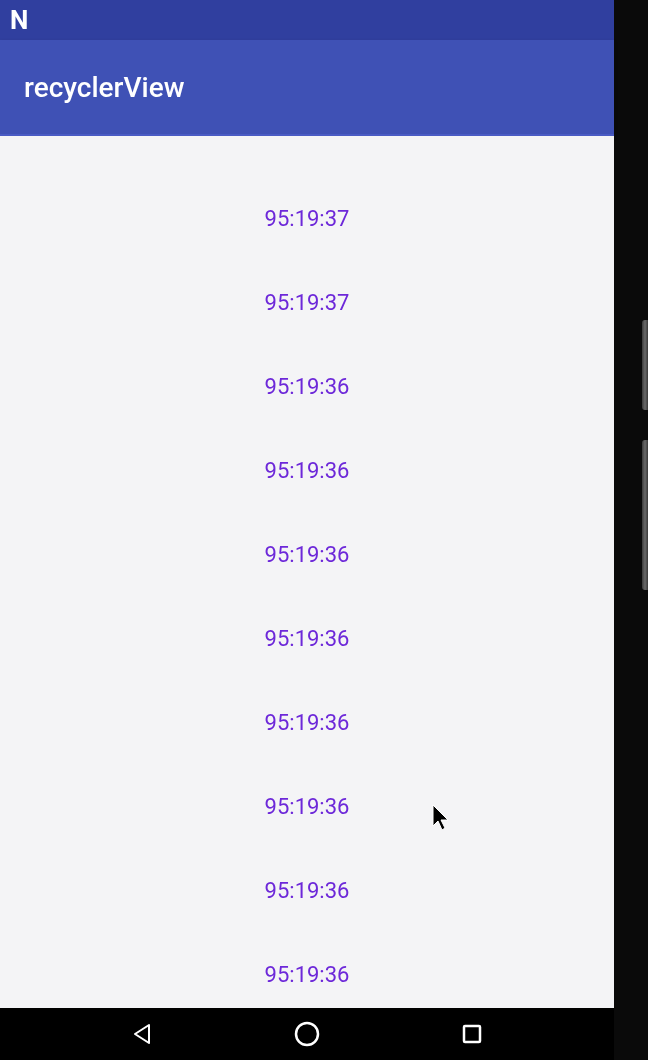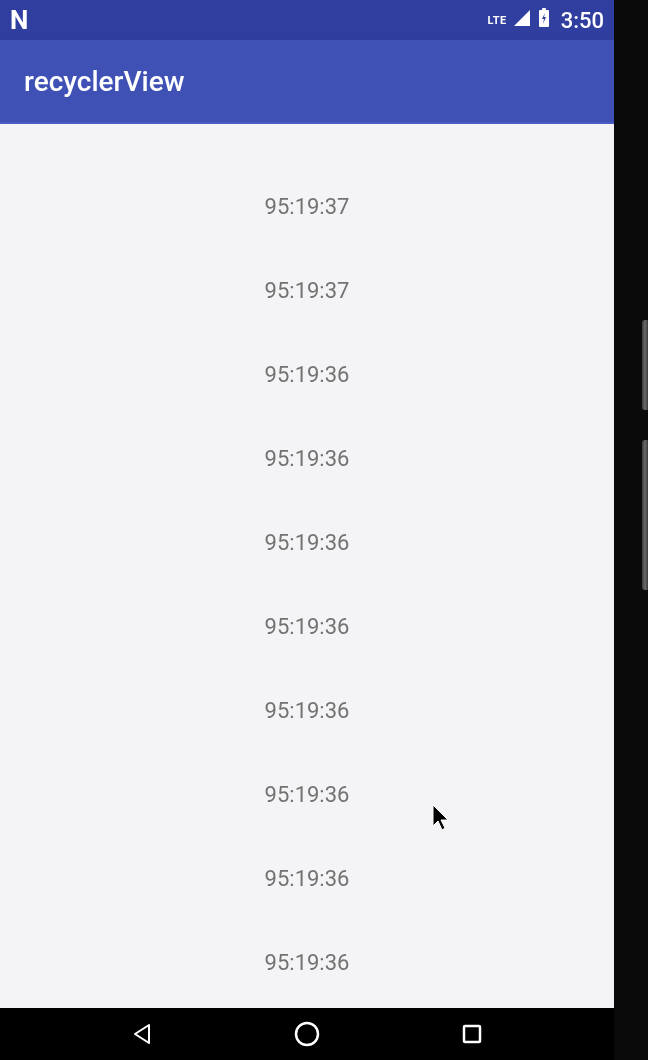--- a/index.html
+++ b/index.html
@@ -82,21 +82,21 @@
     }
     .battery-icon {
       display: inline-block;
     }
     .clock-text {
       font-size: 22px;
       font-weight: 500;
       margin-left: 4px;
     }
     .app-bar {
-      height: 84px;
+      height: 96px;
       background: #3F51B5;
       display: flex;
       align-items: center;
       padding: 0 24px;
       border-bottom: 2px solid #4a5bc4;
       box-shadow: 0 2px 4px rgba(0,0,0,0.2);
     }
     .app-title {
       color: white;
       font-size: 28px;
@@ -111,21 +111,21 @@
     .list-container {
       padding-top: 40px;
     }
     .list-item {
       height: 84px;
       display: flex;
       align-items: center;
       justify-content: center;
     }
     .list-item-text {
-      color: #737373;
+      color: #6d28d9;
       font-size: 22px;
       font-weight: 400;
     }
     .nav-bar {
       position: absolute;
       bottom: 0;
       left: 0;
       width: 614px;
       height: 52px;
       background: #000;
@@ -163,36 +163,20 @@
 </head>
 <body>
 
 <div class="device-frame">
   <div class="screen">
 
     <div class="status-bar">
       <div class="status-left">
         <span class="n-icon">N</span>
       </div>
-      <div class="status-right">
-        <span class="lte-text">LTE</span>
-        <span class="signal-icon">
-          <svg width="18" height="18" viewBox="0 0 18 18">
-            <path d="M1 17 L17 17 L17 1 Z" fill="white"></path>
-          </svg>
-        </span>
-        <span class="battery-icon">
-          <svg width="14" height="20" viewBox="0 0 14 20">
-            <rect x="2" y="2" width="10" height="17" fill="white" rx="1"></rect>
-            <rect x="5" y="0" width="4" height="3" fill="white" rx="1"></rect>
-            <path d="M8 5 L5 11 L7 11 L6 16 L9 9 L7 9 Z" fill="#303F9F"></path>
-          </svg>
-        </span>
-        <span class="clock-text">3:50</span>
-      </div>
     </div>
 
     <div class="app-bar">
       <span class="app-title">recyclerView</span>
     </div>
 
     <div class="content-area">
       <div class="list-container">
         <div class="list-item">
           <span class="list-item-text">95:19:37</span>

